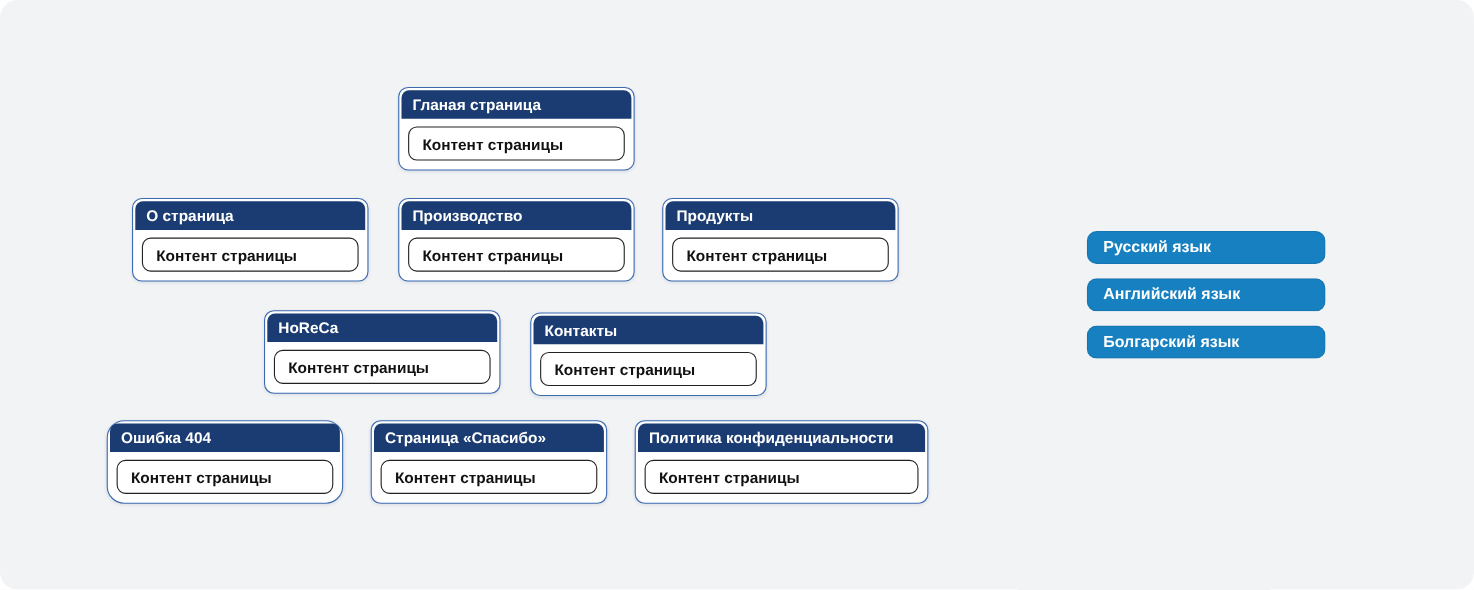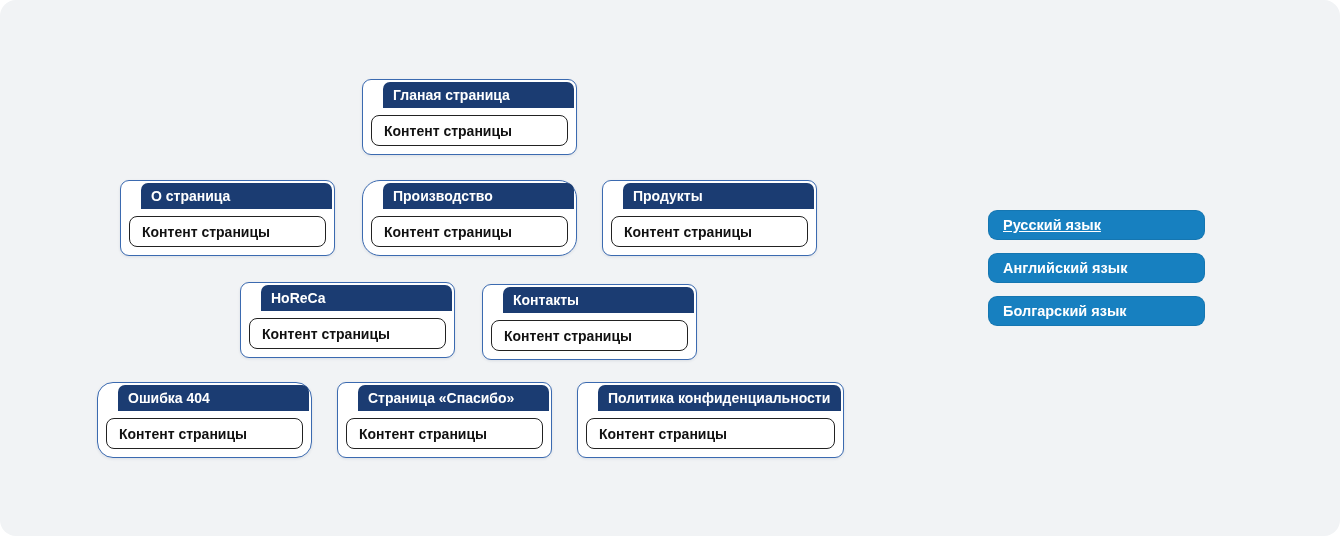--- a/index.html
+++ b/index.html
@@ -22,21 +22,21 @@
     width: 215px;
     height: 76px;
     box-sizing: border-box;
     background: #ffffff;
     border: 1.5px solid #3b6ab0;
     border-radius: 9px;
     box-shadow: 0 1px 3px rgba(20, 40, 80, 0.10);
   }
   .card-header {
     height: 26px;
-    margin: 2px 2px 0 20px;
+    margin: 2px 2px 0 2px;
     background: #1b3c72;
     border-radius: 7px 7px 0 0;
     display: flex;
     align-items: center;
     padding: 0 10px;
     color: #ffffff;
     font-weight: 700;
     font-size: 14px;
     white-space: nowrap;
     overflow: hidden;
@@ -55,21 +55,21 @@
     padding: 0 12px;
     color: #111111;
     font-weight: 700;
     font-size: 14px;
     white-space: nowrap;
     overflow: hidden;
   }
   
   .card--home           { left: 362px; top: 79px;  }
   .card--about          { left: 120px; top: 180px; }
-  .card--production     { left: 362px; top: 180px; border-radius: 18px; }
+  .card--production     { left: 362px; top: 180px; }
   .card--products       { left: 602px; top: 180px; }
   .card--horeca         { left: 240px; top: 282px; }
   .card--contacts       { left: 482px; top: 284px; }
   .card--error-404      { left: 97px;  top: 382px; border-radius: 16px; }
   .card--thank-you      { left: 337px; top: 382px; }
   .card--privacy-policy { left: 577px; top: 382px; width: 267px; }
   
   .lang-btn {
     position: absolute;
     width: 217px;
@@ -80,21 +80,21 @@
     border-radius: 9px;
     display: flex;
     align-items: center;
     padding: 0 14px;
     color: #ffffff;
     font-weight: 700;
     font-size: 14.5px;
     white-space: nowrap;
     cursor: pointer;
   }
-  .lang-btn--russian   { left: 988px; top: 210px; text-decoration: underline; }
+  .lang-btn--russian   { left: 988px; top: 210px; }
   .lang-btn--english   { left: 988px; top: 253px; }
   .lang-btn--bulgarian { left: 988px; top: 296px; }
 </style>
 </head>
 <body>
 
 <div id="canvas">
     <div class="card card--home">
     <div class="card-header">
       <span class="card-title">Гланая страница</span>

